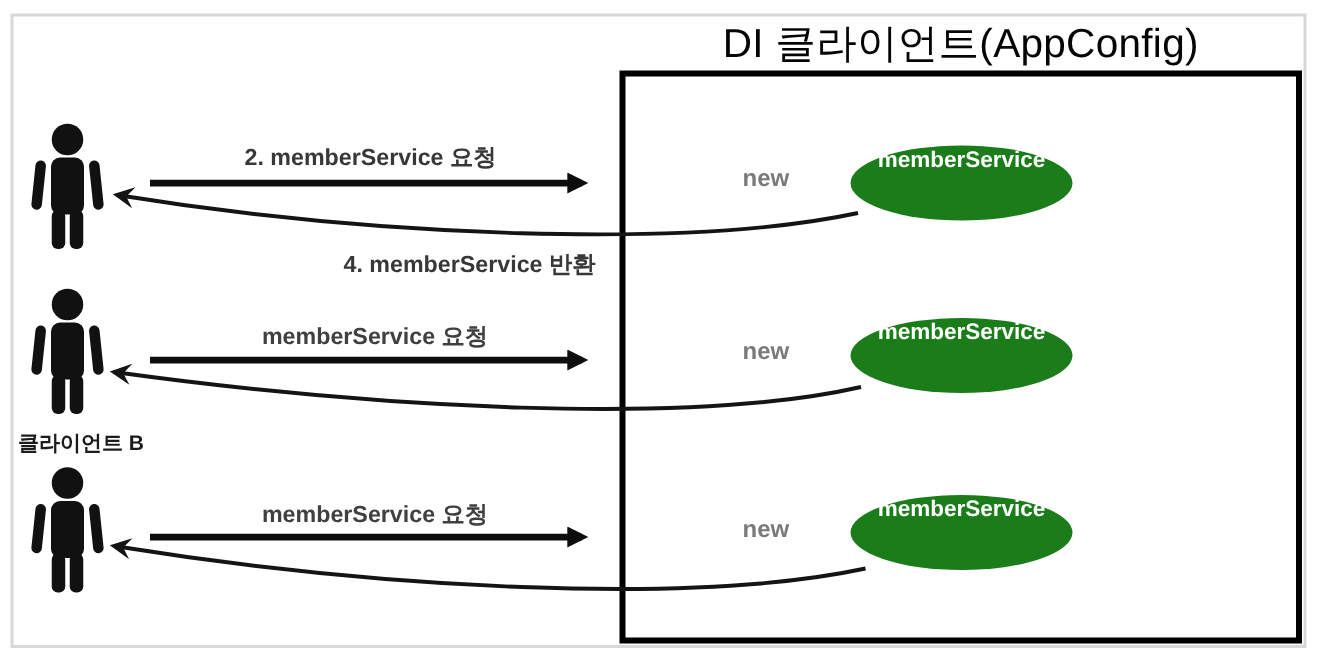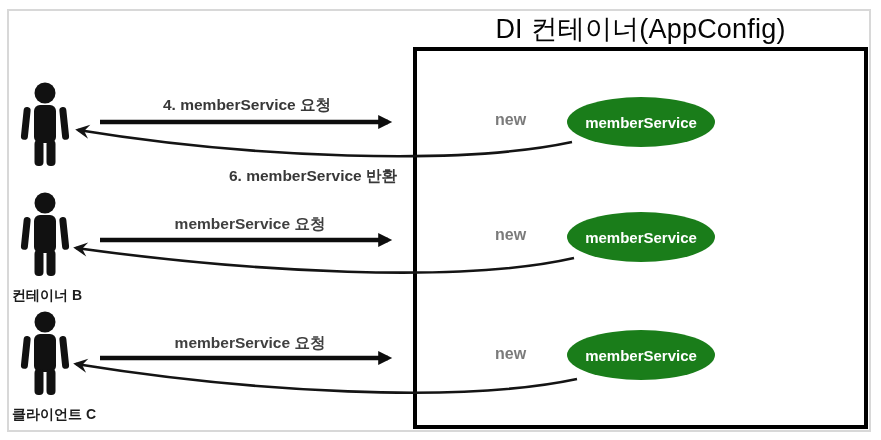--- a/index.html
+++ b/index.html
@@ -83,33 +83,33 @@
     position: absolute;
     left: 567px;
     width: 148px; height: 50px;
     border-radius: 50%;
     background: #1a7d1a;
     color: #ffffff;
     font-size: 15px;
     font-weight: bold;
     text-align: center;
     display: flex;
-    flex-direction: column;
+    flex-direction: row;
     justify-content: center;
     line-height: 19px;
   }
 </style>
 </head>
 <body>
 
 <div class="canvas">
 
   <div class="outer-frame"></div>
 
-  <div class="diagram-title">DI 컨테이너(AppConfig)</div>
+  <div class="diagram-title">DI 클라이언트(AppConfig)</div>
 
   <div class="container-box"></div>
 
   <svg class="gfx" viewBox="0 0 881 440">
     <defs>
       <marker id="ah-solid" viewBox="0 0 10 10" refX="7" refY="5" markerWidth="17" markerHeight="14" orient="auto" markerUnits="userSpaceOnUse">
         <path d="M0,0 L10,5 L0,10 z" fill="#0d0d0d"></path>
       </marker>
       <marker id="ah-sketch" viewBox="0 0 12 12" refX="9" refY="6" markerWidth="21" markerHeight="17" orient="auto" markerUnits="userSpaceOnUse">
         <path d="M1,1 L11,6 L1,11 L4.6,6 z" fill="#141414"></path>
@@ -145,27 +145,26 @@
 
     <line x1="100" y1="122" x2="388" y2="122" stroke="#0d0d0d" stroke-width="4.5" marker-end="url(#ah-solid)"></line>
     <line x1="100" y1="240" x2="388" y2="240" stroke="#0d0d0d" stroke-width="4.5" marker-end="url(#ah-solid)"></line>
     <line x1="100" y1="358" x2="388" y2="358" stroke="#0d0d0d" stroke-width="4.5" marker-end="url(#ah-solid)"></line>
 
     <path d="M572,142 C460,166 250,158 78,130" fill="none" stroke="#141414" stroke-width="2.6" marker-end="url(#ah-sketch)"></path>
     <path d="M574,258 C460,284 250,272 76,248" fill="none" stroke="#141414" stroke-width="2.6" marker-end="url(#ah-sketch)"></path>
     <path d="M577,379 C460,404 250,392 76,364" fill="none" stroke="#141414" stroke-width="2.6" marker-end="url(#ah-sketch)"></path>
   </svg>
 
-  <div class="arrow-label dark" style="left:97px; top:95px;">4. memberService 요청</div>
-  <div class="arrow-label dark" style="left:163px; top:166px;">6. memberService 반환</div>
+  <div class="arrow-label dark" style="left:97px; top:95px;">2. memberService 요청</div>
+  <div class="arrow-label dark" style="left:163px; top:166px;">4. memberService 반환</div>
   <div class="arrow-label muted" style="left:100px; top:214px;">memberService 요청</div>
   <div class="arrow-label muted" style="left:100px; top:333px;">memberService 요청</div>
 
-  <div class="client-label" style="top:287px;">컨테이너 B</div>
-  <div class="client-label" style="top:406px;">클라이언트 C</div>
+  <div class="client-label" style="top:287px;">클라이언트 B</div>
 
   <div class="new-label" style="top:111px;">new</div>
   <div class="new-label" style="top:226px;">new</div>
   <div class="new-label" style="top:345px;">new</div>
 
   <div class="instance" style="top: 97px; background: rgb(26, 125, 26);">
     <span>memberService</span>
   </div>
   <div class="instance" style="top: 212px; background: rgb(26, 125, 26);">
     <span>memberService</span>

